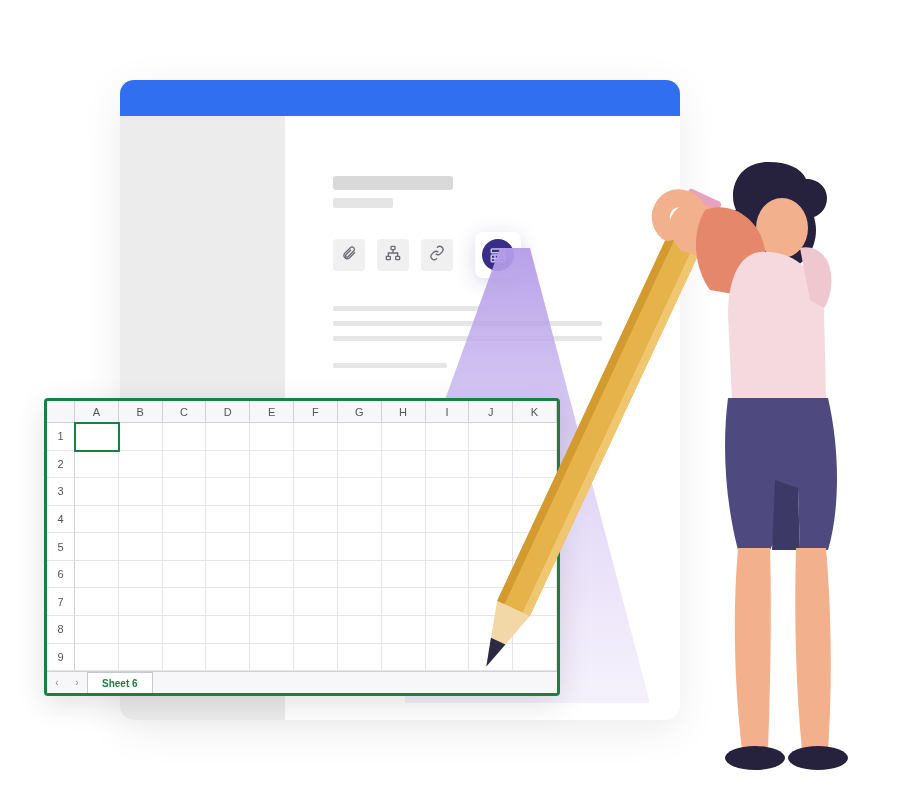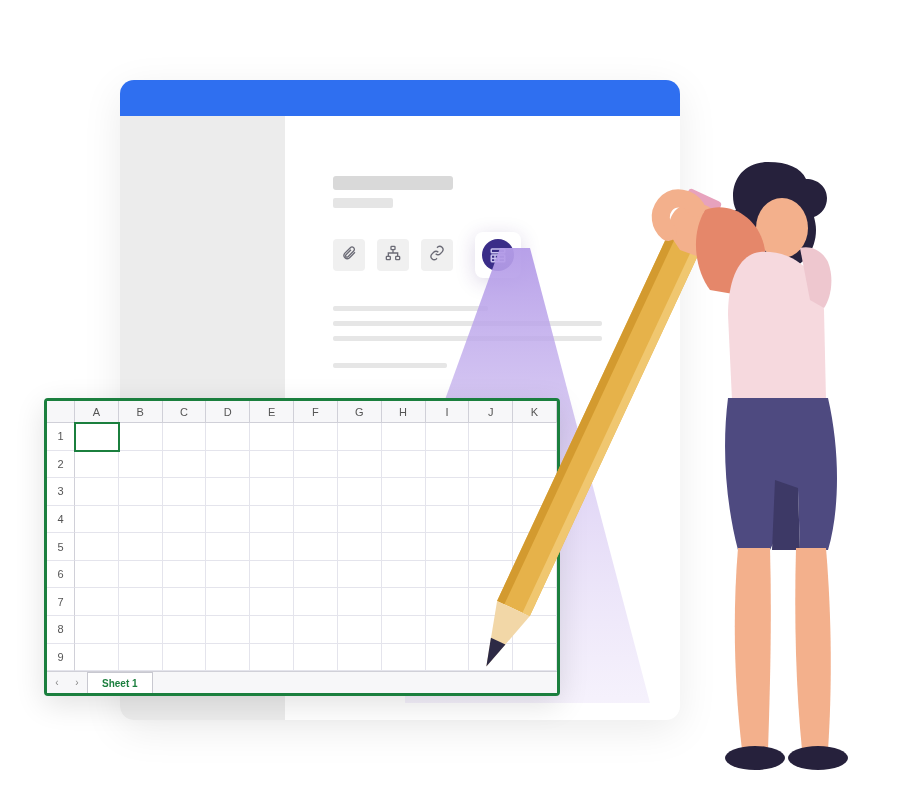--- a/index.html
+++ b/index.html
@@ -444,21 +444,21 @@
               <div class="cell"></div>
               <div class="cell"></div>
               <div class="cell"></div>
             </div>
         </div>
       </div>
     </div>
     <div class="sheet-tabs">
       <div class="nav-btn">‹</div>
       <div class="nav-btn">›</div>
-      <div class="sheet-tab">Sheet 1</div>
+      <div class="sheet-tab">Sheet 6</div>
     </div>
   </div>
 
   <svg class="pencil" viewBox="0 0 320 560">
     <g transform="translate(160,280) rotate(25) translate(-20,-270)">
       <rect x="2" y="0" width="36" height="24" rx="4" fill="#e7a2bd"></rect>
       <rect x="2" y="22" width="36" height="14" fill="#d9d9e0"></rect>
       <rect x="2" y="36" width="36" height="420" fill="#e6b24a"></rect>
       <rect x="2" y="36" width="8" height="420" fill="#d39a2f"></rect>
       <rect x="30" y="36" width="8" height="420" fill="#f0c770"></rect>

